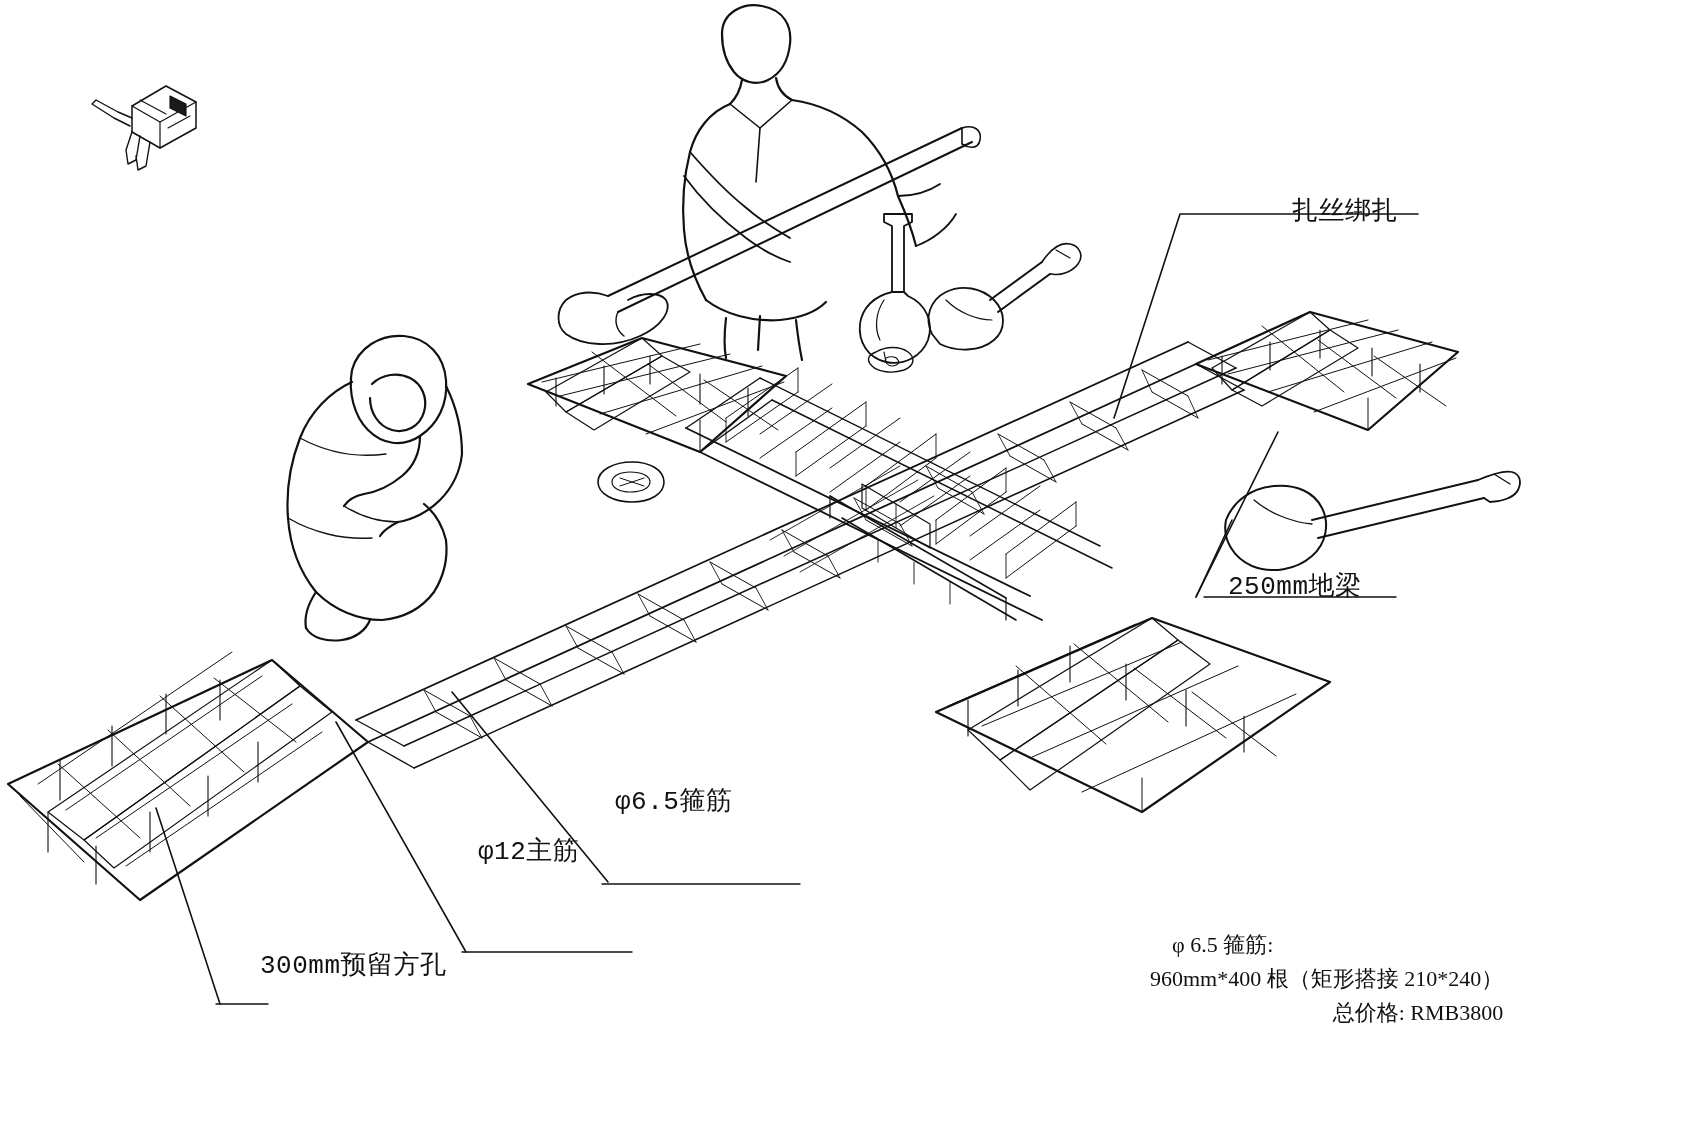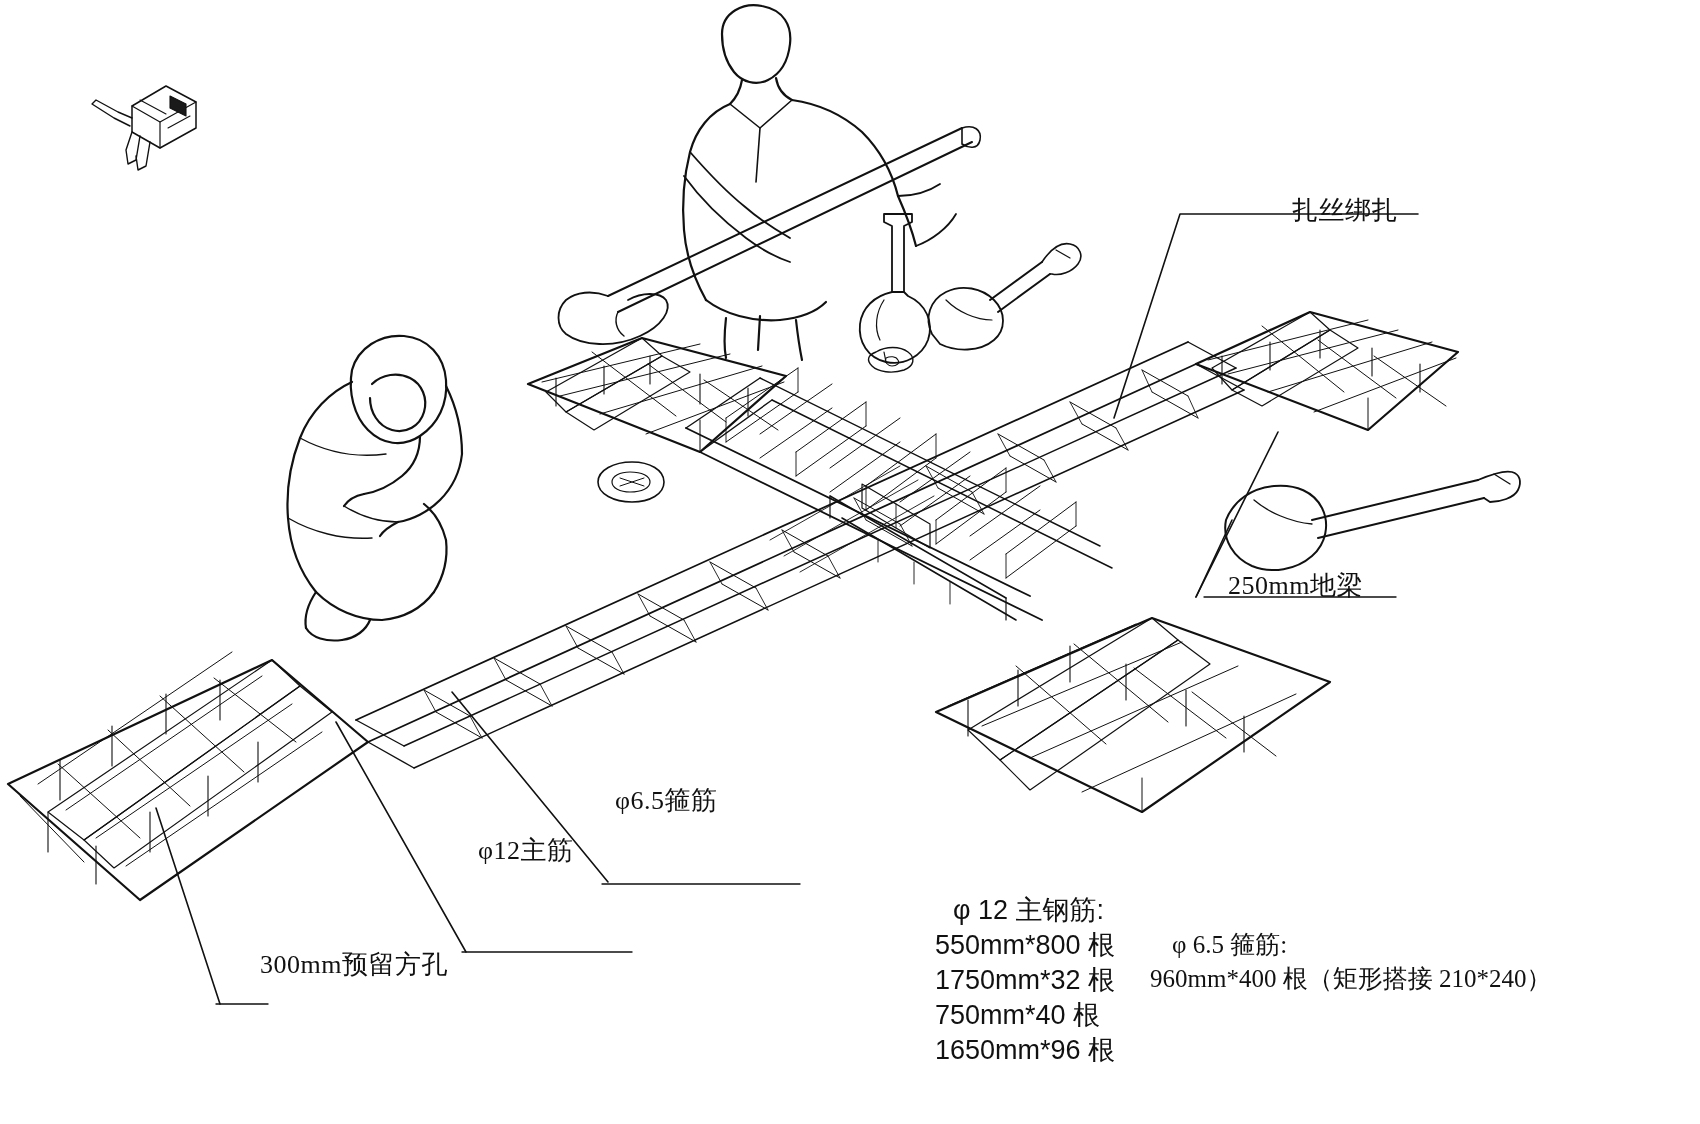--- a/index.html
+++ b/index.html
@@ -24,40 +24,40 @@
   }
   svg.layer {
     position: absolute;
     left: 0; top: 0;
     width: 1700px;
     height: 1124px;
   }
   .label {
     position: absolute;
     white-space: nowrap;
-    font-family: Liberation Serif, serif;
+    font-family: Liberation Mono, monospace;
     color: #111111;
   }
   .callout-label {
     font-size: 26px;
     letter-spacing: 0.5px;
   }
   .spec-block {
     position: absolute;
     white-space: nowrap;
   }
   .spec-line {
     font-family: "Liberation Sans", "DejaVu Sans", sans-serif;
     font-size: 27px;
     line-height: 35px;
     color: #111111;
   }
   .spec-line-serif {
     font-family: "Liberation Serif", "DejaVu Serif", serif;
-    font-size: 25px;
+    font-size: 22px;
     line-height: 34px;
     color: #111111;
   }
   .spec-head {
     padding-left: 18px;
   }
   .spec-head-serif {
     padding-left: 22px;
   }
   .right-align {
@@ -323,26 +323,20 @@
   <div class="label callout-label" style="left:1292px; top:193px;">扎丝绑扎</div>
 
   <div class="label callout-label" style="left:1228px; top:568px;">250mm地梁</div>
 
   <div class="label callout-label" style="left:615px; top:783px;">φ6.5箍筋</div>
 
   <div class="label callout-label" style="left:478px; top:833px;">φ12主筋</div>
 
   <div class="label callout-label" style="left:260px; top:947px;">300mm预留方孔</div>
 
-  <div class="spec-block" style="left:935px; top:893px;">
-    <div class="spec-line spec-head">φ 12 主钢筋:</div>
-    <div class="spec-line">550mm*800 根</div>
-    <div class="spec-line">1750mm*32 根</div>
-    <div class="spec-line">750mm*40 根</div>
-    <div class="spec-line">1650mm*96 根</div>
-  </div>
 
   <div class="spec-block" style="left:1150px; top:928px;">
     <div class="spec-line-serif spec-head-serif">φ 6.5 箍筋:</div>
     <div class="spec-line-serif">960mm*400 根（矩形搭接 210*240）</div>
+    <div class="spec-line-serif right-align">总价格: RMB3800</div>
   </div>
 
 </div>
 
 </body></html>

